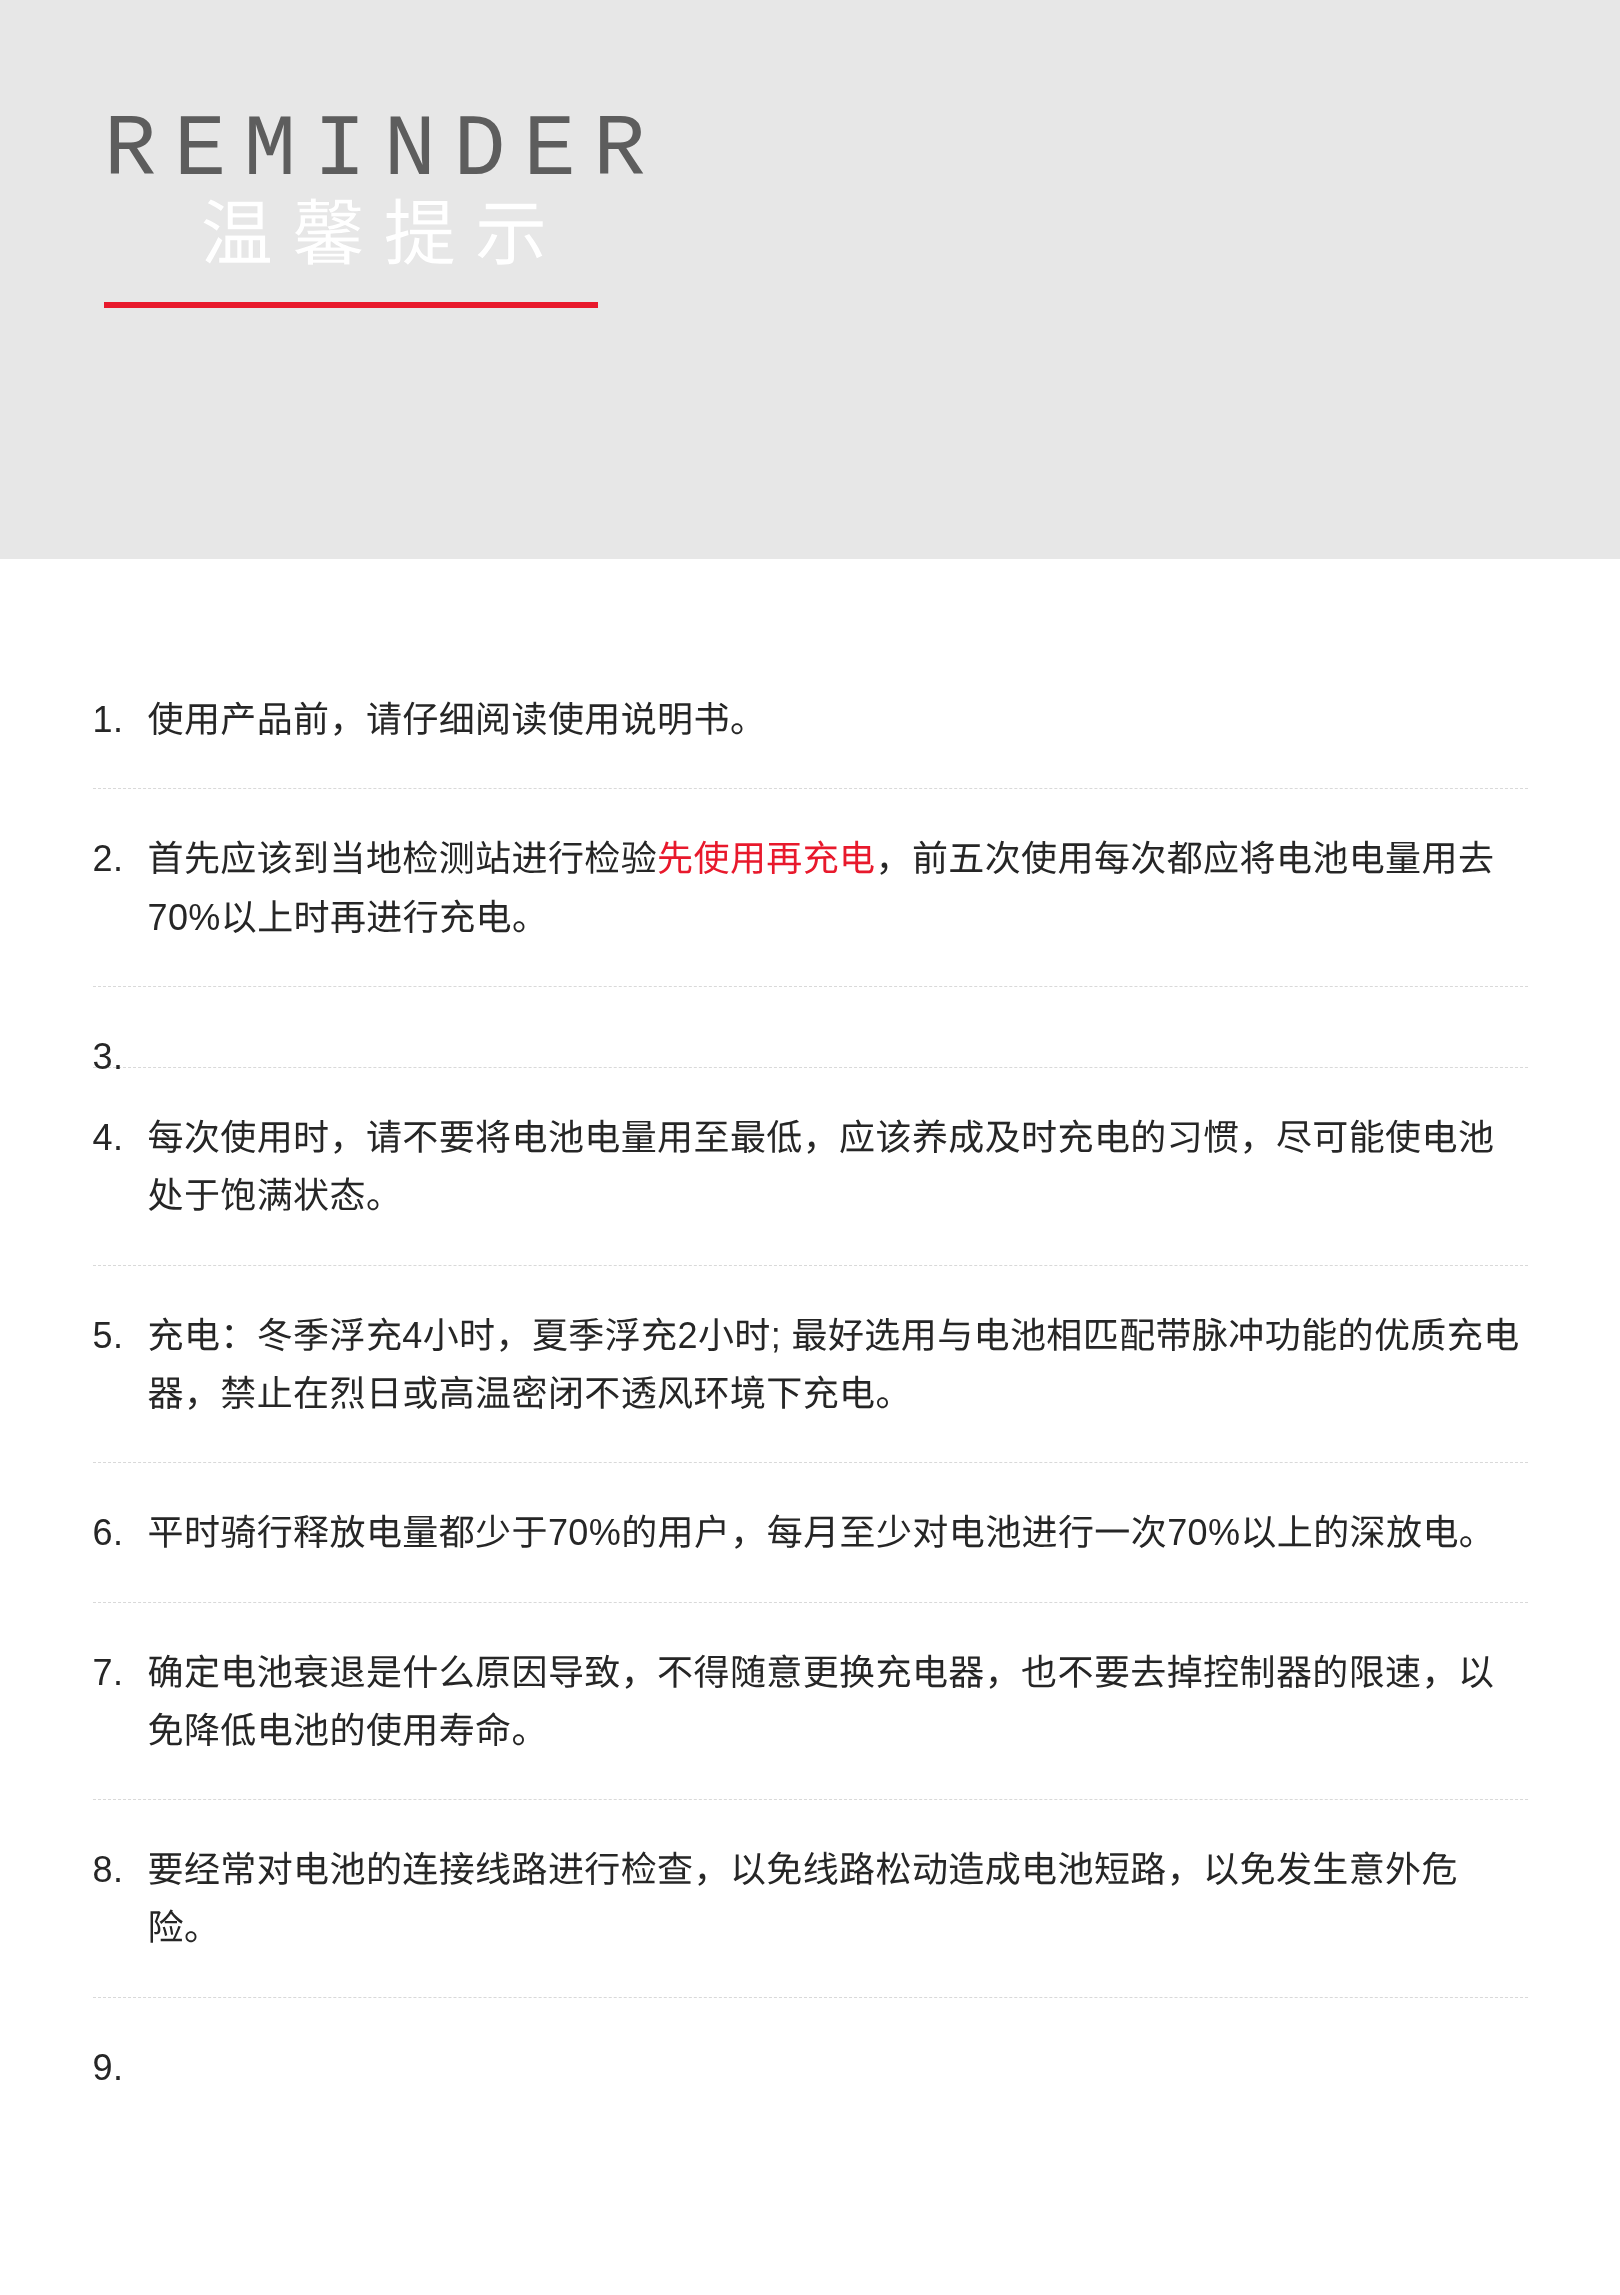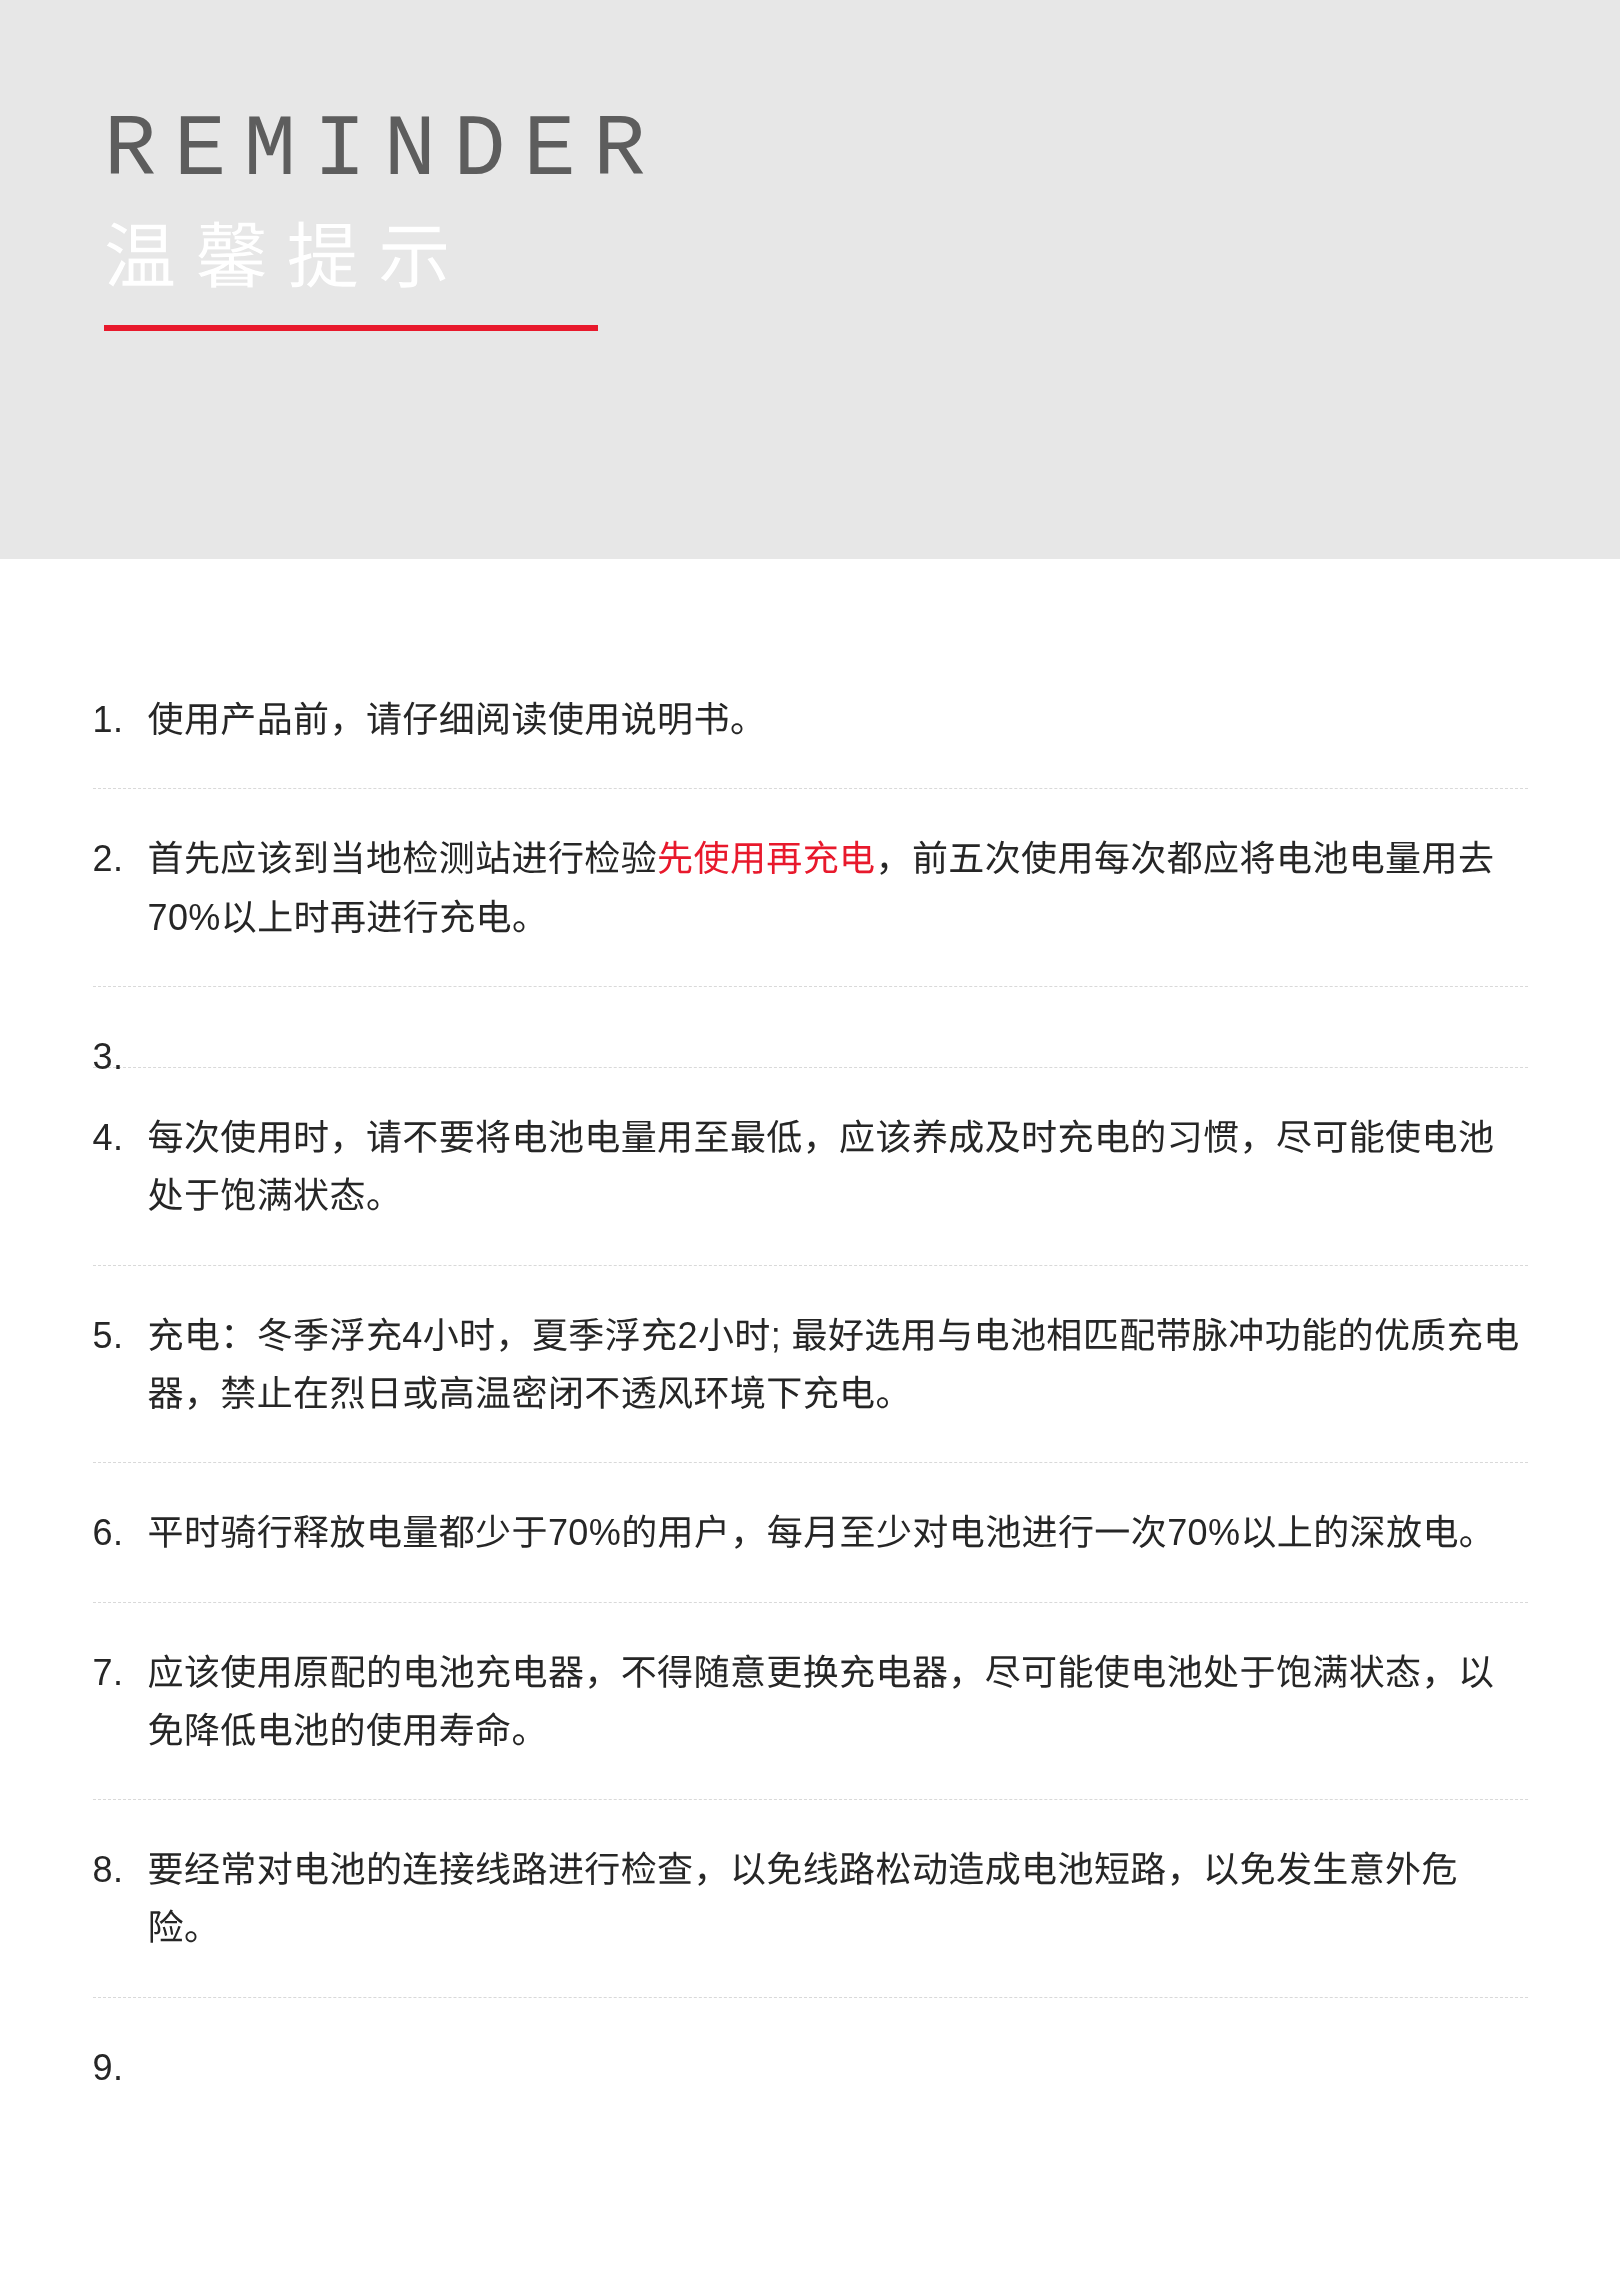--- a/index.html
+++ b/index.html
@@ -32,28 +32,29 @@
   }
   .title-en {
     font-size: 87px;
     line-height: 1.05;
     letter-spacing: 17.7px;
     color: #5d5d5d;
     font-weight: 400;
     white-space: nowrap;
   }
   .title-cn {
-    margin-top: 29px;
+    margin-top: 6px;
     font-size: 72px;
     line-height: 1.05;
     letter-spacing: 19.4px;
     color: #ffffff;
     font-weight: 400;
     white-space: nowrap;
     text-shadow: 0 0 0.9px rgba(0,0,0,0.06);
+    text-align: center;
   }
   .title-rule {
     margin-top: 23px;
     width: 494px;
     height: 6.2px;
     background: #e8192c;
   }
 
   
   .content {
@@ -120,21 +121,21 @@
       <div class="item">
         <div class="item-text"><span class="item-num">4.</span><span>每次使用时，请不要将电池电量用至最低，应该养成及时充电的习惯，尽可能使电池处于饱满状态。</span></div>
       </div>
       <div class="item">
         <div class="item-text"><span class="item-num">5.</span><span>充电：冬季浮充4小时，夏季浮充2小时; 最好选用与电池相匹配带脉冲功能的优质充电器，禁止在烈日或高温密闭不透风环境下充电。</span></div>
       </div>
       <div class="item">
         <div class="item-text"><span class="item-num">6.</span><span>平时骑行释放电量都少于70%的用户，每月至少对电池进行一次70%以上的深放电。</span></div>
       </div>
       <div class="item">
-        <div class="item-text"><span class="item-num">7.</span><span>应该使用原配的电池充电器，不得随意更换充电器，尽可能使电池处于饱满状态，以免降低电池的使用寿命。</span></div>
+        <div class="item-text"><span class="item-num">7.</span><span>确定电池衰退是什么原因导致，不得随意更换充电器，也不要去掉控制器的限速，以免降低电池的使用寿命。</span></div>
       </div>
       <div class="item">
         <div class="item-text"><span class="item-num">8.</span><span>要经常对电池的连接线路进行检查，以免线路松动造成电池短路，以免发生意外危险。</span></div>
       </div>
       <div class="item">
         <div class="item-text"><span class="item-num">9.</span></div>
       </div>
     </div>
 </div>
 

